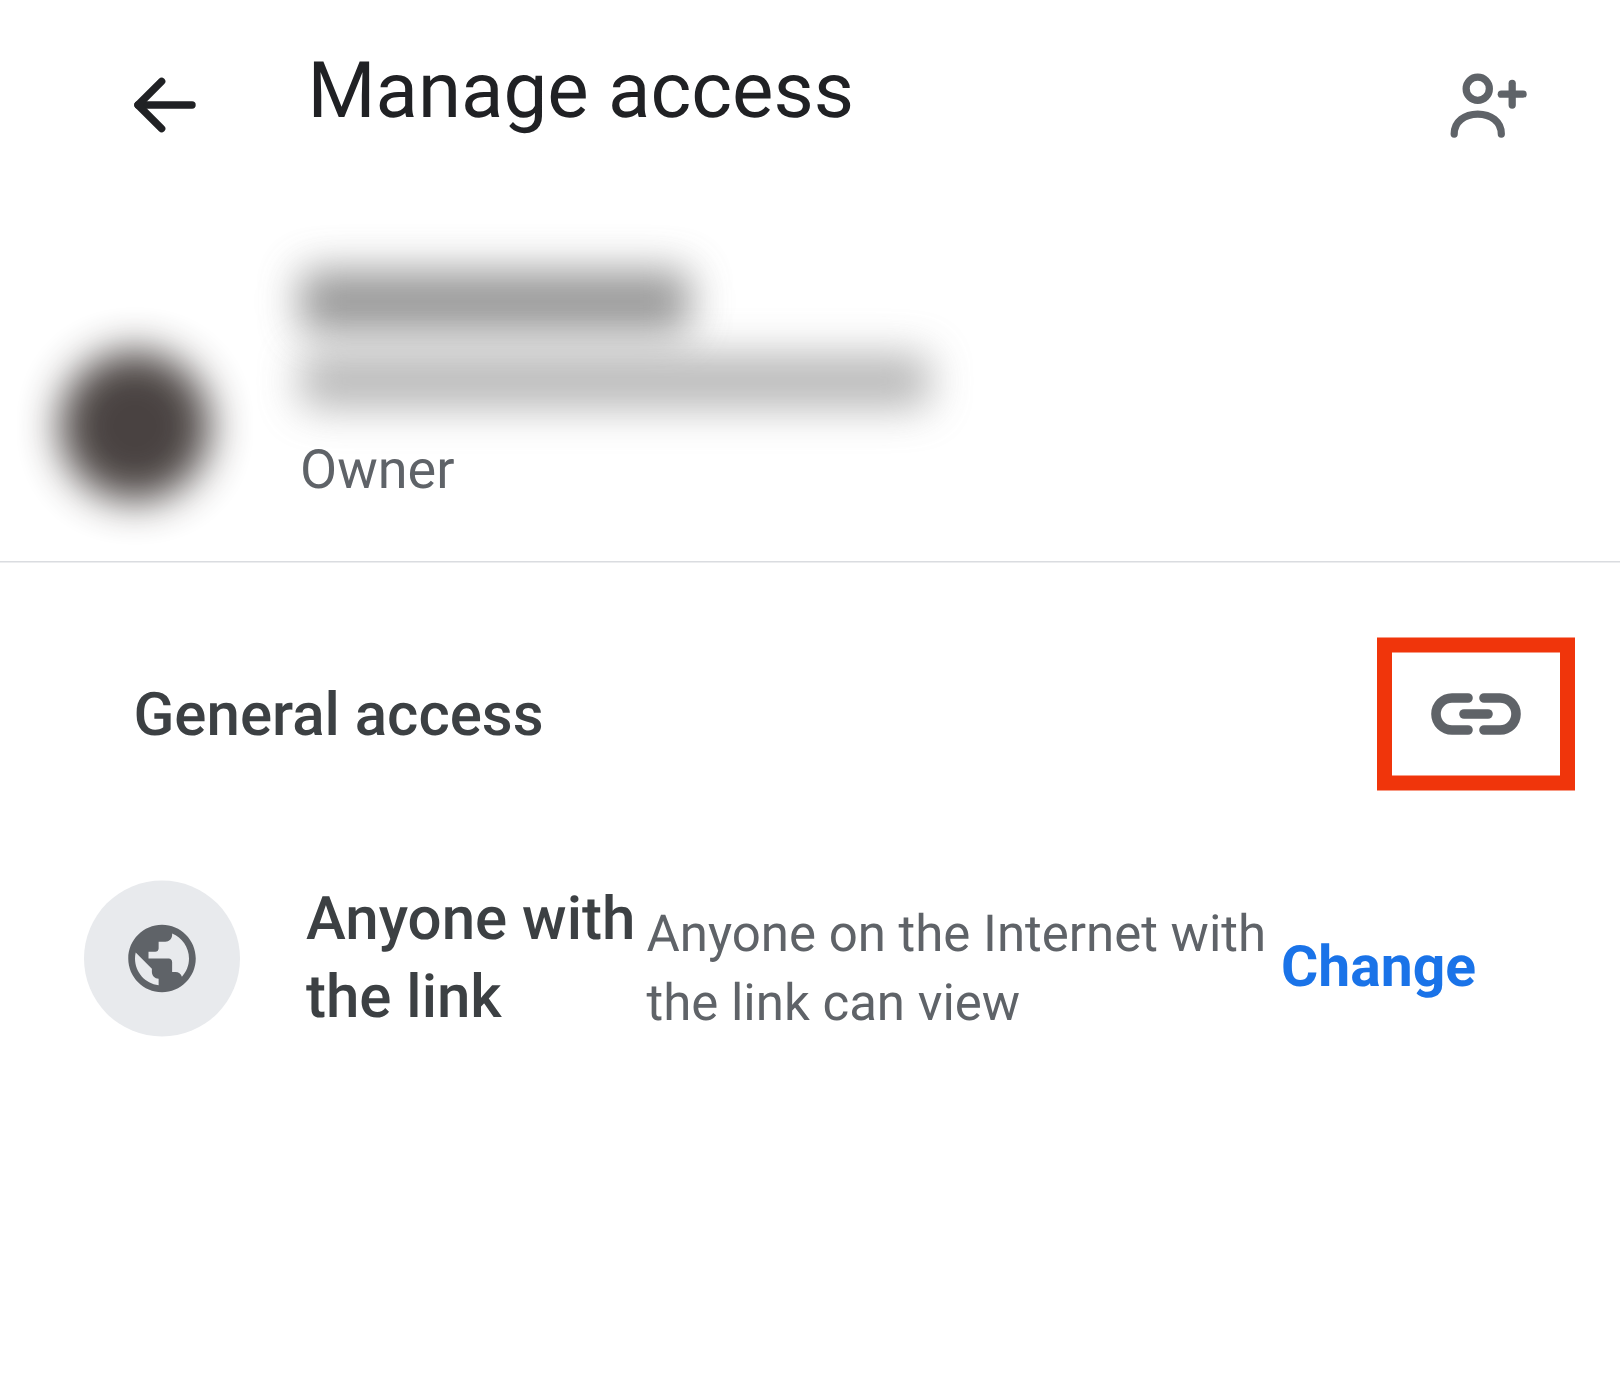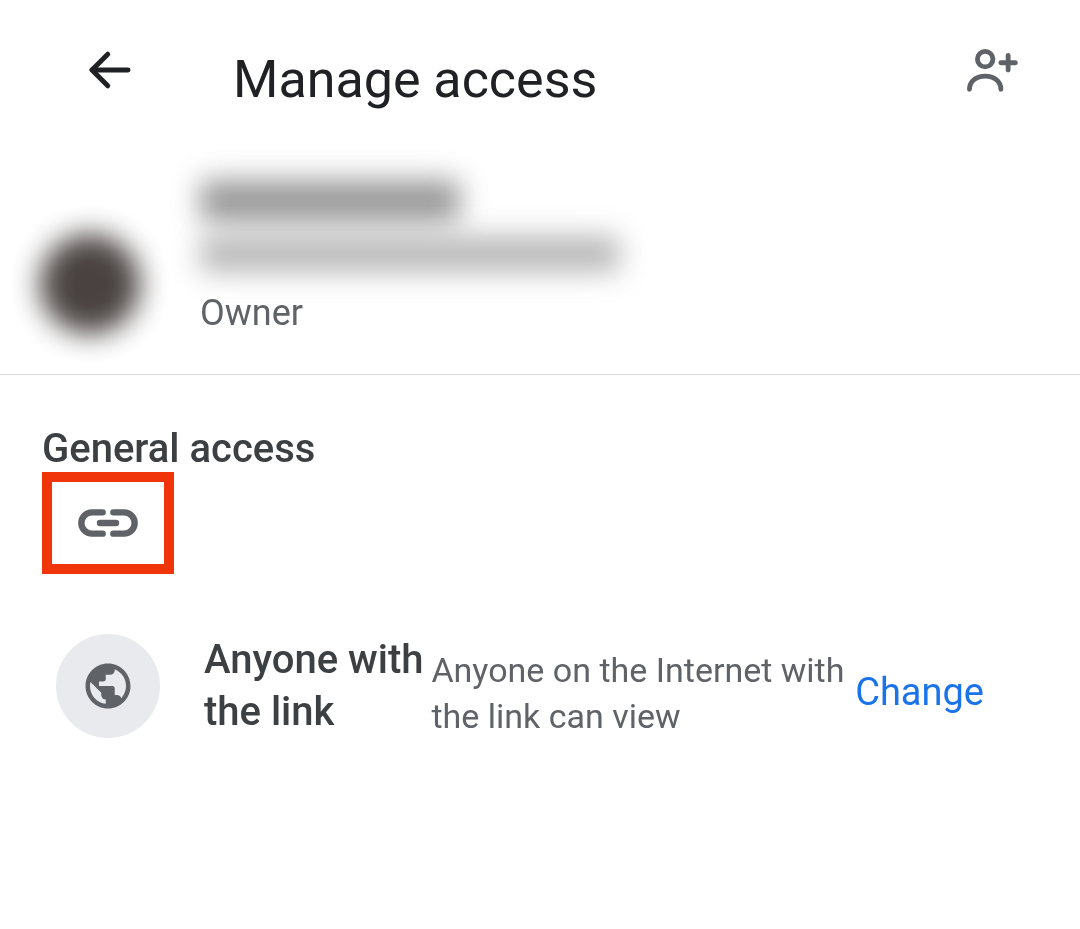--- a/index.html
+++ b/index.html
@@ -7,23 +7,22 @@
     margin: 0;
     padding: 0;
     width: 1080px;
     height: 929px;
     font-family: Roboto, "Helvetica Neue", Arial, sans-serif;
     background: #ffffff;
     color: #202124;
   }
   .header {
     display: flex;
-    align-items: flex-end;
+    align-items: flex-start;
     padding: 30px 40px 30px 70px;
-    gap: 28px;
   }
   .back-btn {
     width: 80px;
     height: 80px;
     display: flex;
     align-items: center;
     justify-content: center;
     cursor: pointer;
     color: #202124;
   }
@@ -86,24 +85,23 @@
     color: #5f6368;
     margin-top: 12px;
   }
   .divider {
     height: 1px;
     background: #dadce0;
     width: 100%;
   }
   .section-header {
     display: flex;
-    align-items: flex-start;
+    align-items: center;
     justify-content: space-between;
-    padding: 50px 30px 20px 42px;
-    flex-direction: column;
+    padding: 50px 30px 20px 89px;
   }
   .section-title {
     font-size: 40px;
     font-weight: 500;
     color: #3c4043;
   }
   .link-btn-wrap {
     border: 10px solid #f0350b;
     padding: 16px 22px;
     display: flex;
@@ -152,20 +150,21 @@
     color: #5f6368;
     margin-top: 14px;
     line-height: 1.35;
   }
   .change-link {
     font-size: 38px;
     color: #1a73e8;
     margin-top: 36px;
     cursor: pointer;
     width: fit-content;
+    font-weight: bold;
   }
 </style>
 </head>
 <body>
 
 <div class="header">
   <div class="back-btn">
     <svg width="54" height="54" viewBox="0 0 24 24" fill="none" stroke="currentColor" stroke-width="2.2" stroke-linecap="round" stroke-linejoin="round">
       <line x1="20" y1="12" x2="4" y2="12"></line>
       <polyline points="11 5 4 12 11 19"></polyline>

